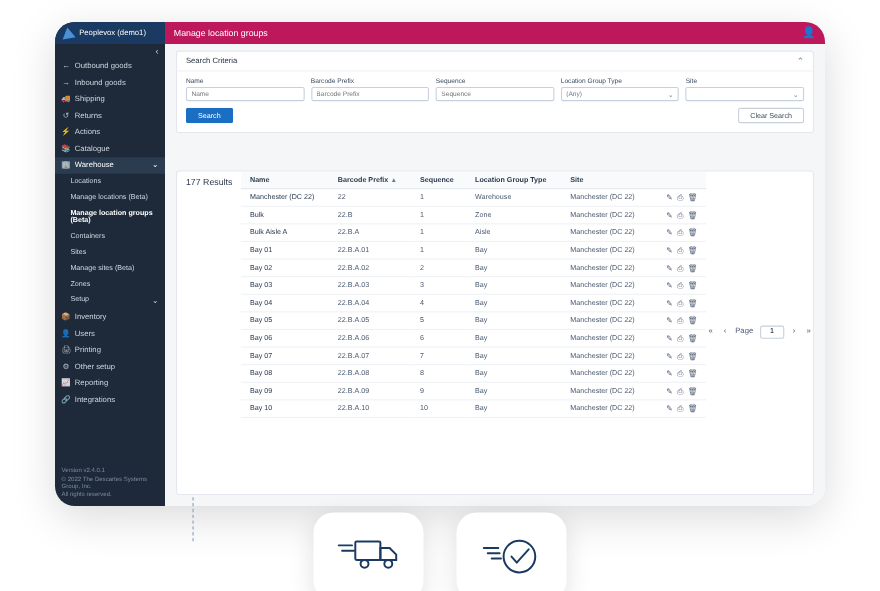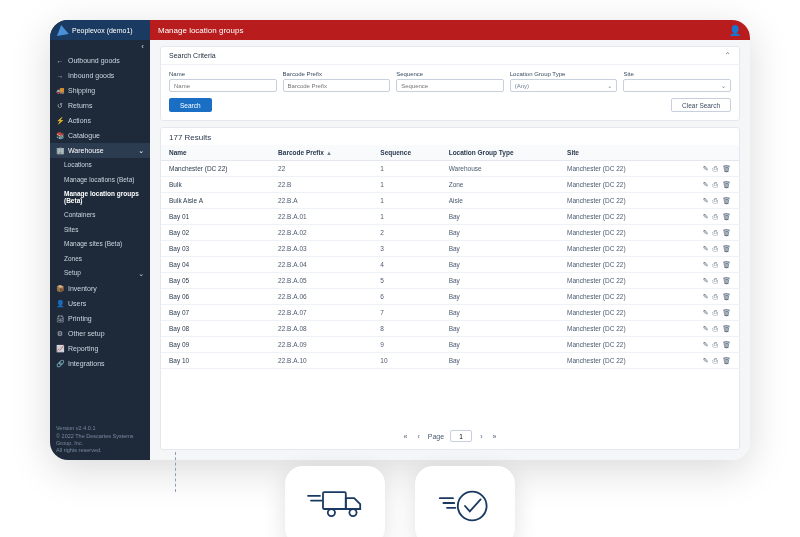--- a/index.html
+++ b/index.html
@@ -13,21 +13,21 @@
   .collapse-row .chev { font-size:8px; }
   .nav { flex:1; overflow:hidden; }
   .nav-item { display:flex; align-items:center; gap:4px; padding:4px 6px; line-height:1; cursor:pointer;}
   .nav-item .ico { width:8px; text-align:center; font-size:7px; opacity:.85;}
   .nav-item.active { background:#2b3b50; color:#fff;}
   .sub { padding-left:14px !important; font-size:6.5px;}
   .sub.active2 { color:#fff; font-weight:600;}
   .drop { margin-left:auto; font-size:7px;}
   .footer-note { font-size:5.5px; color:#7a8aa1; padding:4px 6px 6px; line-height:1.3;}
   .main { flex:1; display:flex; flex-direction:column; background:#f4f6f8; }
-  .topbar { height:20px; background:#b91c1c; color:#fff; display:flex; align-items:center; padding:0 8px; font-size:8px;}
+  .topbar { height:20px; background:#be185d; color:#fff; display:flex; align-items:center; padding:0 8px; font-size:8px;}
   .topbar .user { margin-left:auto; font-size:10px;}
   .content { flex:1; overflow:hidden; padding:6px 10px 10px; display:flex; flex-direction:column; gap:6px;}
   .panel { background:#fff; border:1px solid #e4e8ee; border-radius:3px; }
   .panel-head { display:flex; align-items:center; padding:4px 8px; font-size:7px; border-bottom:1px solid #eef1f5;}
   .panel-head .caret { margin-left:auto; font-size:8px; color:#6b7c93;}
   .search-body { padding:6px 8px 8px; }
   .field-row { display:flex; gap:6px; }
   .field { flex:1; display:flex; flex-direction:column; gap:2px;}
   .field label { font-size:6px; color:#3a4a5e;}
   .field input, .field .select { height:13px; border:1px solid #c7d0dc; border-radius:2px; font-size:6px; padding:0 4px; background:#fff; color:#6b7c93;}
@@ -198,21 +198,21 @@
                 </div>
               </div>
             </div>
             <div class="btn-row">
               <div class="btn btn-primary">Search</div>
               <div class="btn btn-outline">Clear Search</div>
             </div>
           </div>
         </div>
 
-        <div class="panel" style="flex:1; display:flex; flex-direction:column; overflow:hidden;">
+        <div class="panel" style="flex:1; display:flex; flex-direction:row; overflow:hidden;margin-top:28px;">
           <div class="results-head">177 Results</div>
           <div style="flex:1; overflow:auto;">
             <table class="table">
               <thead>
                   <tr>
                 <th><span>Name</span></th>
                 <th><span>Barcode Prefix</span><span class="arrow-sort">▲</span></th>
                 <th><span>Sequence</span></th>
                 <th><span>Location Group Type</span></th>
                 <th><span>Site</span></th>

